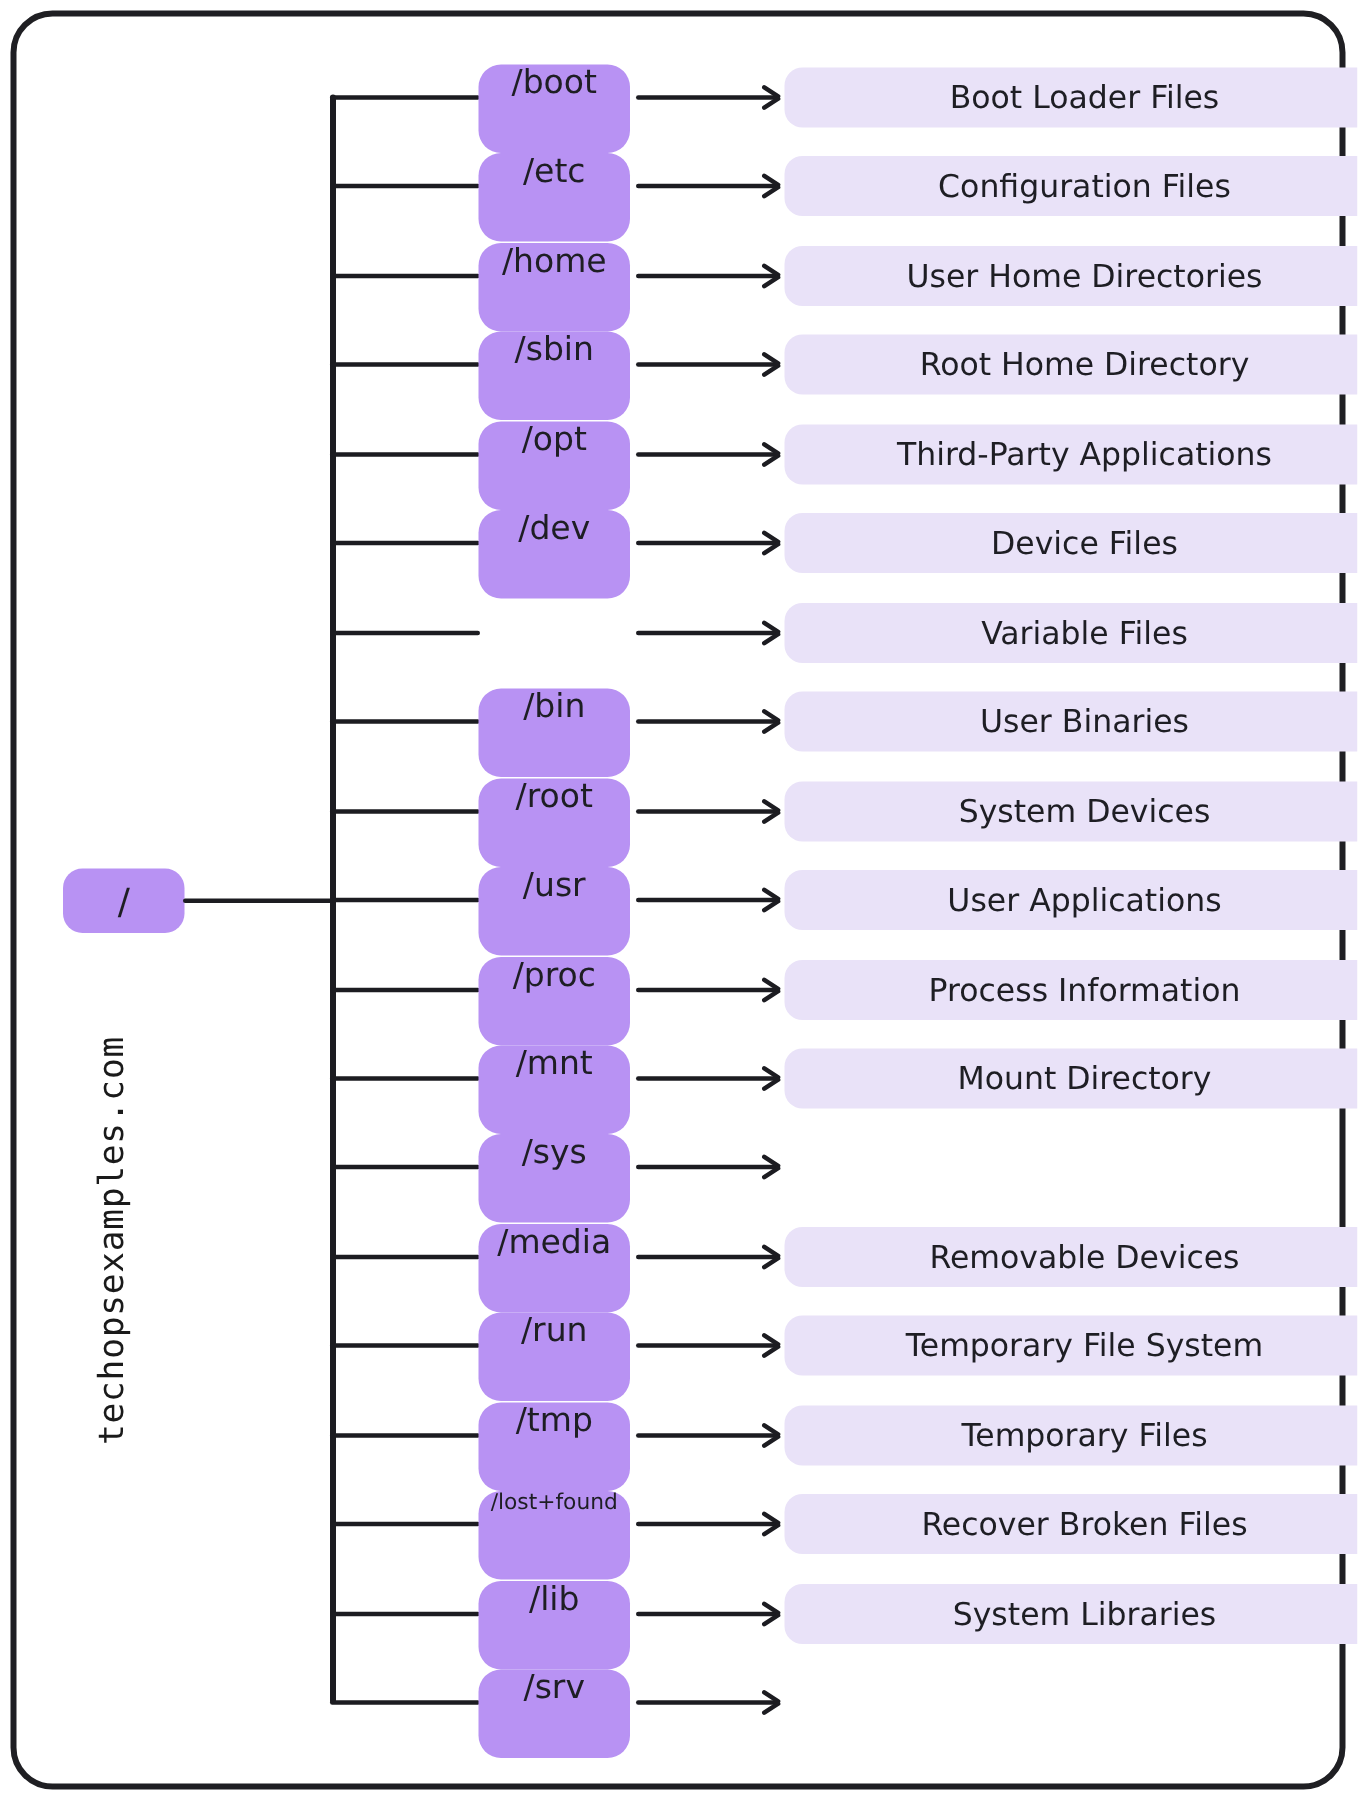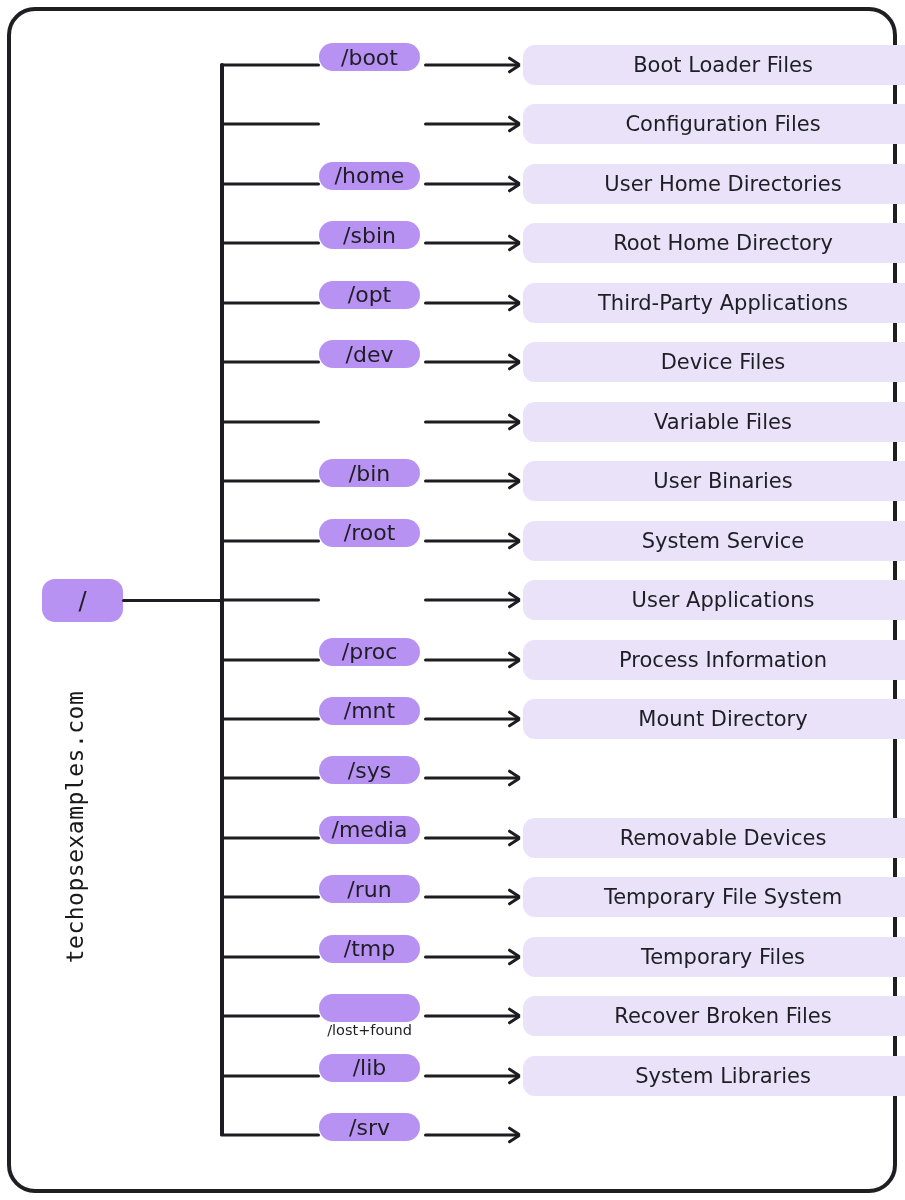--- a/index.html
+++ b/index.html
@@ -74,28 +74,28 @@
     position: absolute;
     left: 220px; top: 50%;
     width: 100px; height: 3px;
     transform: translateY(-50%);
     background: var(--line);
     border-radius: 2px;
   }
   .dirbox {
     position: absolute;
     left: 319px; top: 0;
-    width: 101px; height: 28px;
+    width: 101px; height: 59px;
     background: var(--dir-fill);
     border-radius: 15px;
-    display: flex; align-items: center; justify-content: center;
+    display: flex; justify-content: center;
     font-size: 22px;
     font-weight: 500;
   }
-  .dirbox .dirlabel.small { font-size: 14.5px; margin-top: 44px; }
+  .dirbox .dirlabel.small { font-size: 14.5px; }
   .arrow {
     position: absolute;
     left: 424px; top: 50%;
     width: 95px; height: 3px;
     transform: translateY(-50%);
     background: var(--line);
     border-radius: 2px;
   }
   .arrow::before, .arrow::after {
     content: "";
@@ -139,20 +139,23 @@
     <div class="dirbox">
       <span class="dirlabel">/boot</span>
     </div>
     <div class="arrow"></div>
     <div class="descbox">
       <span>Boot Loader Files</span>
     </div>
   </div>
       <div class="row" style="--i: 1;">
     <div class="branch"></div>
+    <div class="dirbox">
+      <span class="dirlabel">/etc</span>
+    </div>
     <div class="arrow"></div>
     <div class="descbox">
       <span>Configuration Files</span>
     </div>
   </div>
       <div class="row" style="--i: 2;">
     <div class="branch"></div>
     <div class="dirbox">
       <span class="dirlabel">/home</span>
     </div>
@@ -208,25 +211,28 @@
       <span>User Binaries</span>
     </div>
   </div>
       <div class="row" style="--i: 8;">
     <div class="branch"></div>
     <div class="dirbox">
       <span class="dirlabel">/root</span>
     </div>
     <div class="arrow"></div>
     <div class="descbox">
-      <span>System Service</span>
+      <span>System Devices</span>
     </div>
   </div>
       <div class="row" style="--i: 9;">
     <div class="branch"></div>
+    <div class="dirbox">
+      <span class="dirlabel">/usr</span>
+    </div>
     <div class="arrow"></div>
     <div class="descbox">
       <span>User Applications</span>
     </div>
   </div>
       <div class="row" style="--i: 10;">
     <div class="branch"></div>
     <div class="dirbox">
       <span class="dirlabel">/proc</span>
     </div>

